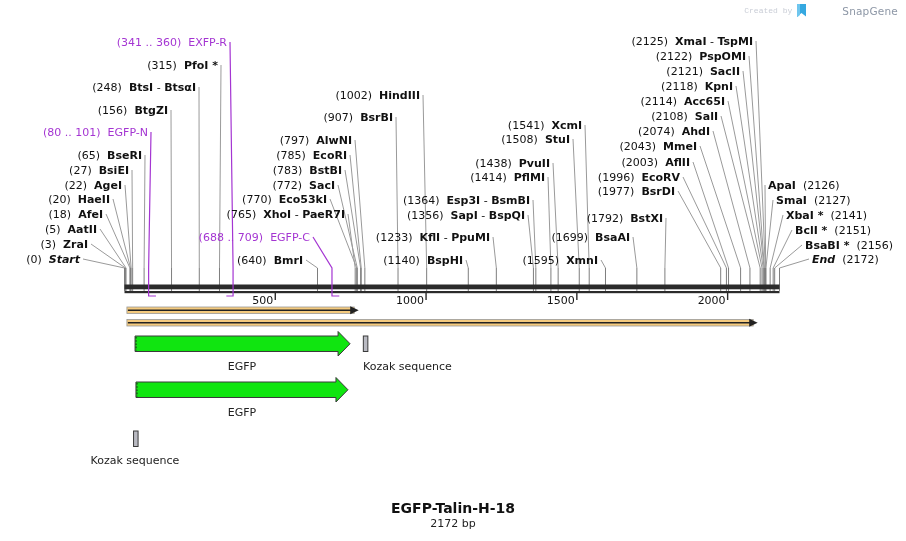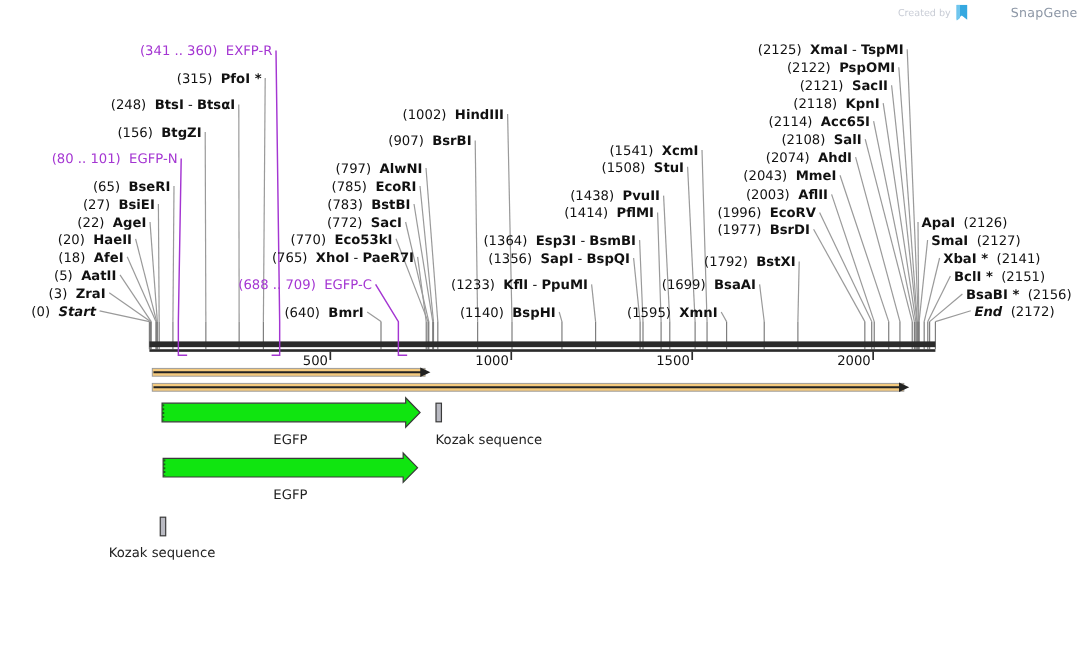--- a/index.html
+++ b/index.html
@@ -1,21 +1,21 @@
 <!DOCTYPE html>
 <html><head>
 <meta charset="utf-8">
 <style>
   html,body{margin:0;padding:0;background:#ffffff;}
   #canvas{position:relative;width:906px;height:541px;background:#ffffff;overflow:hidden;
           font-family:"DejaVu Sans","Liberation Sans",sans-serif;}
   #map-svg{position:absolute;left:0;top:0;}
   svg text{font-family:"DejaVu Sans","Liberation Sans",sans-serif;}
   .credit{position:absolute;top:4px;right:8px;display:flex;align-items:center;gap:5px;}
-  .credit .prefix{font-size:8px;color:#c9cdd6;}
+  .credit .prefix{font-size:8px;color:#c9cdd6;font-family:Liberation Mono, monospace;}
   .credit .brand{font-size:10.5px;color:#8d97a6;letter-spacing:.2px;margin-left:30px;}
   .titleblock{position:absolute;left:0;right:0;top:500px;text-align:center;}
   .titleblock .name{font-size:14px;font-weight:bold;color:#111;}
   .titleblock .len{font-size:11px;color:#222;margin-top:1px;}
 </style>
 </head>
 <body>
 
 <div id="canvas">
 
@@ -200,14 +200,18 @@
 
   <div class="credit">
     <span class="prefix">Created by</span>
     <svg width="10" height="13" viewBox="0 0 10 13">
       <path d="M0,0 h9 v12.5 l-4.5,-3.6 L0,12.5 Z" fill="#35A8E0"></path>
       <path d="M0,0 h3 v11 l-3,2.4 Z" fill="#6FC6EE"></path>
     </svg>
     <span class="brand">SnapGene</span>
   </div>
 
+  <div class="titleblock">
+    <div class="name">EGFP-Talin-H-18</div>
+    <div class="len">2172 bp</div>
+  </div>
 
 </div>
 
 </body></html>

